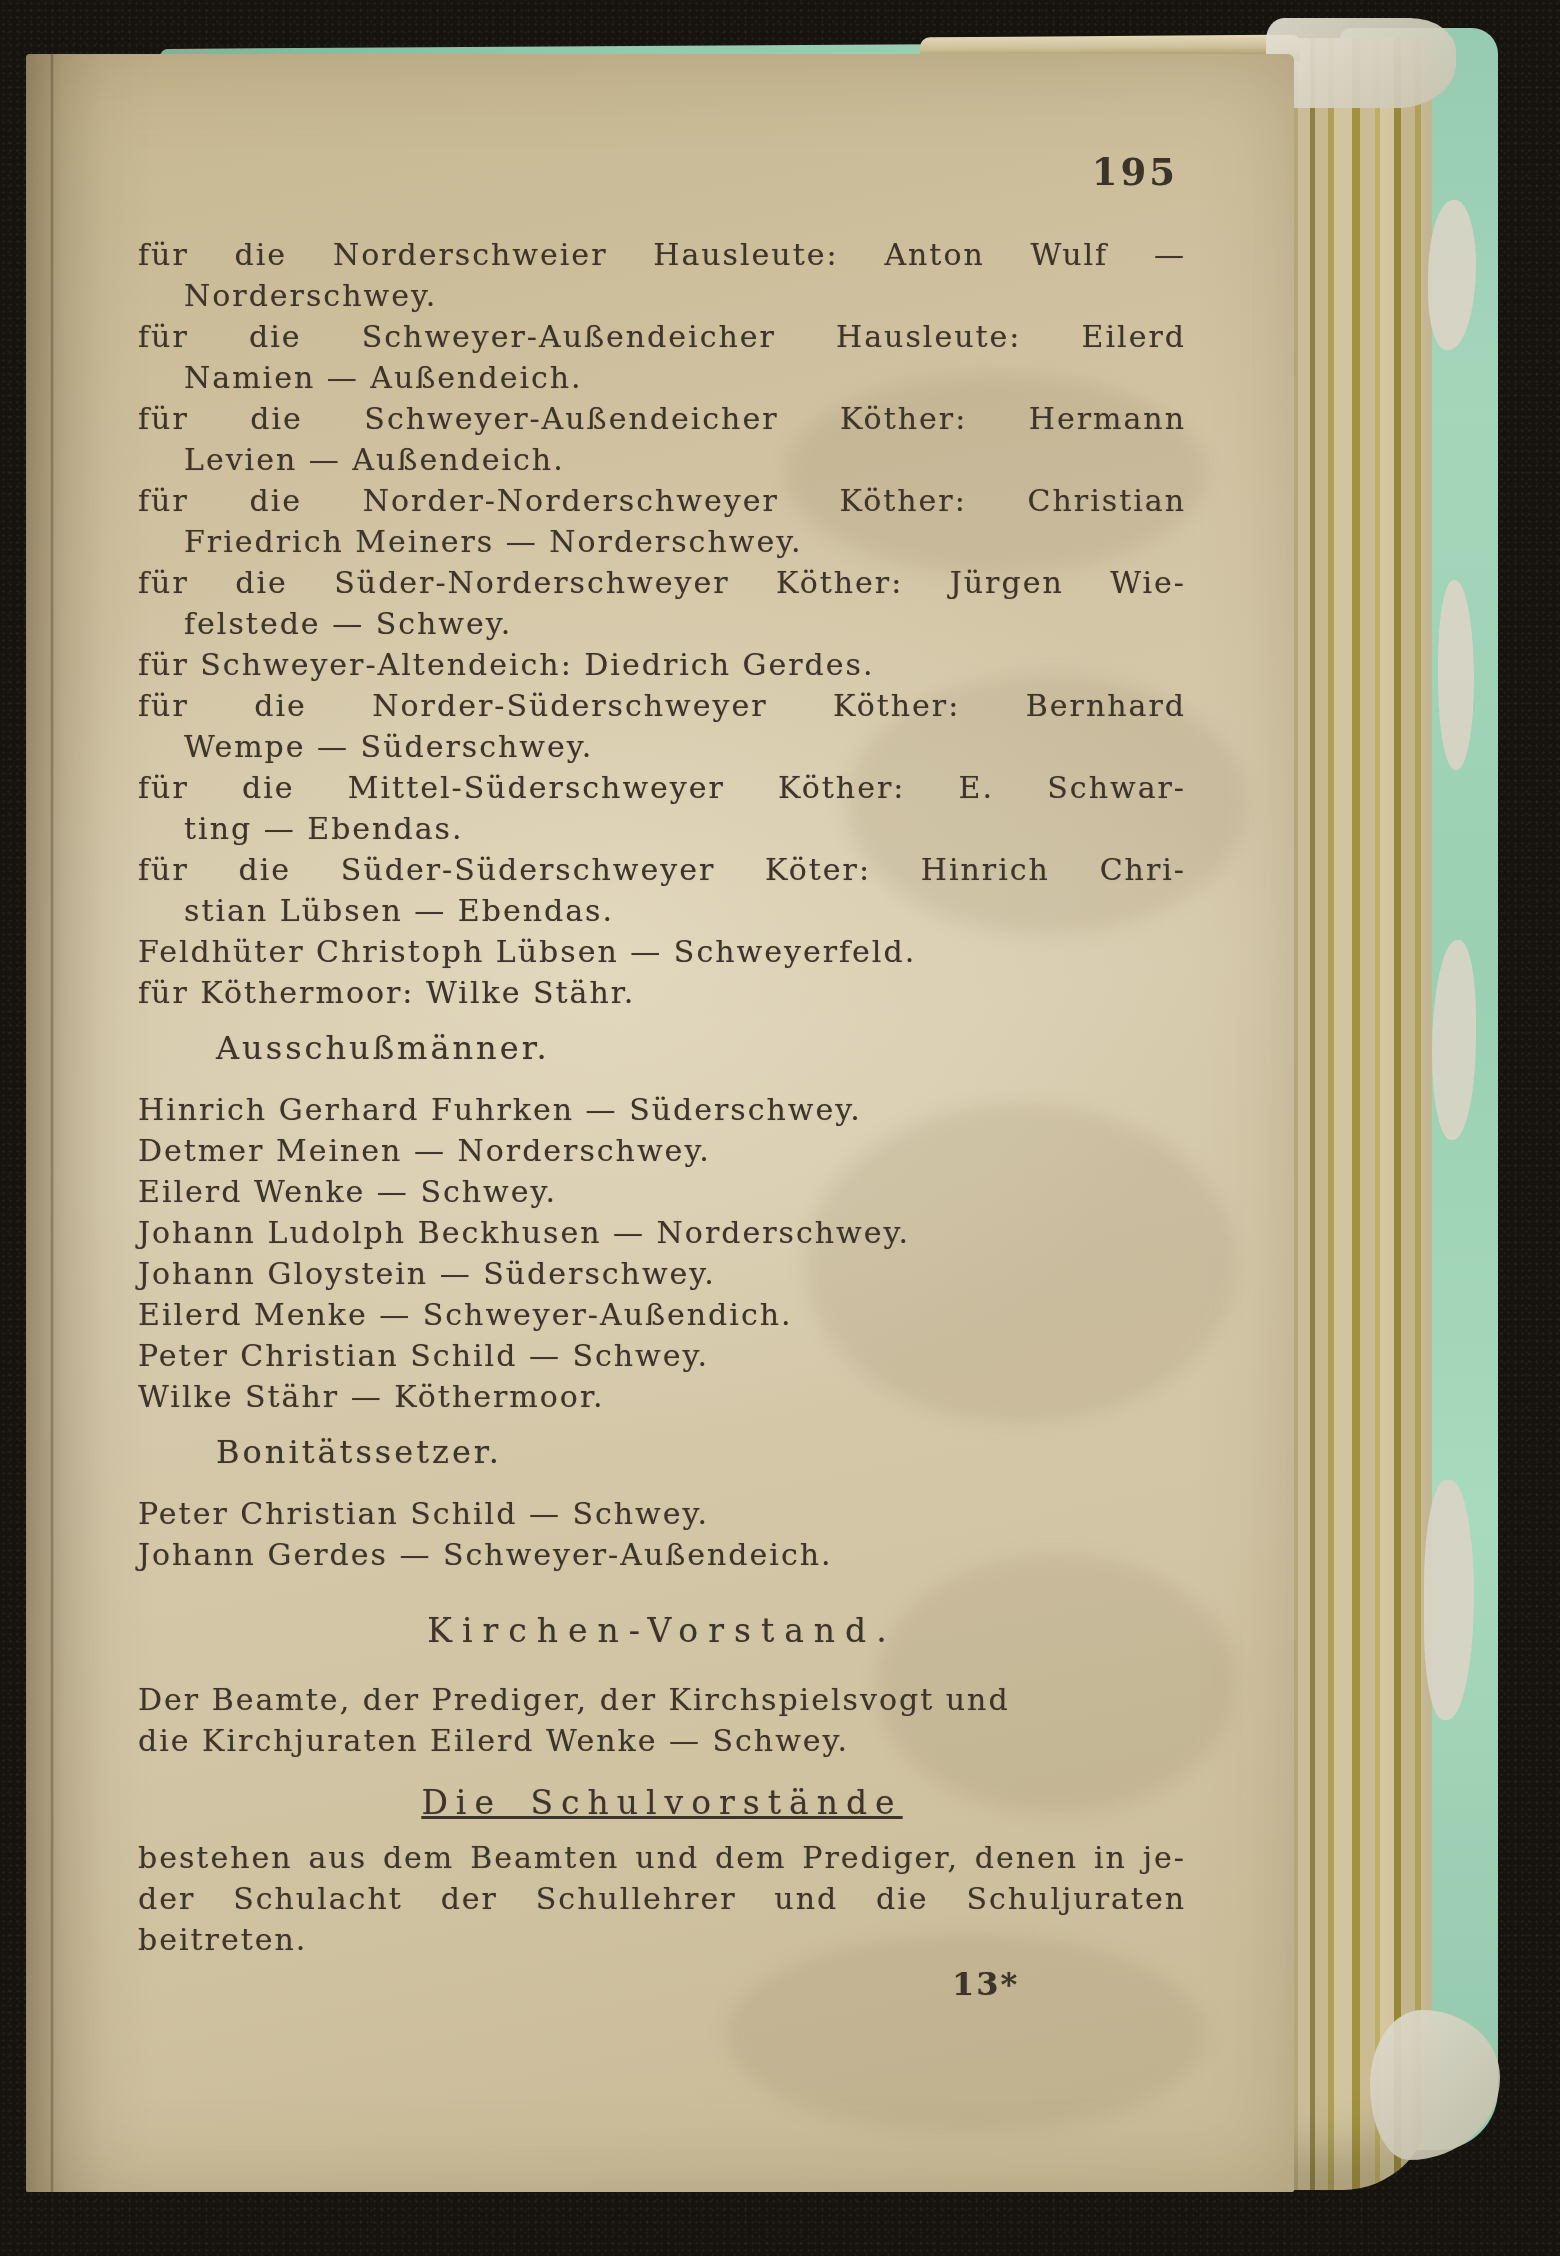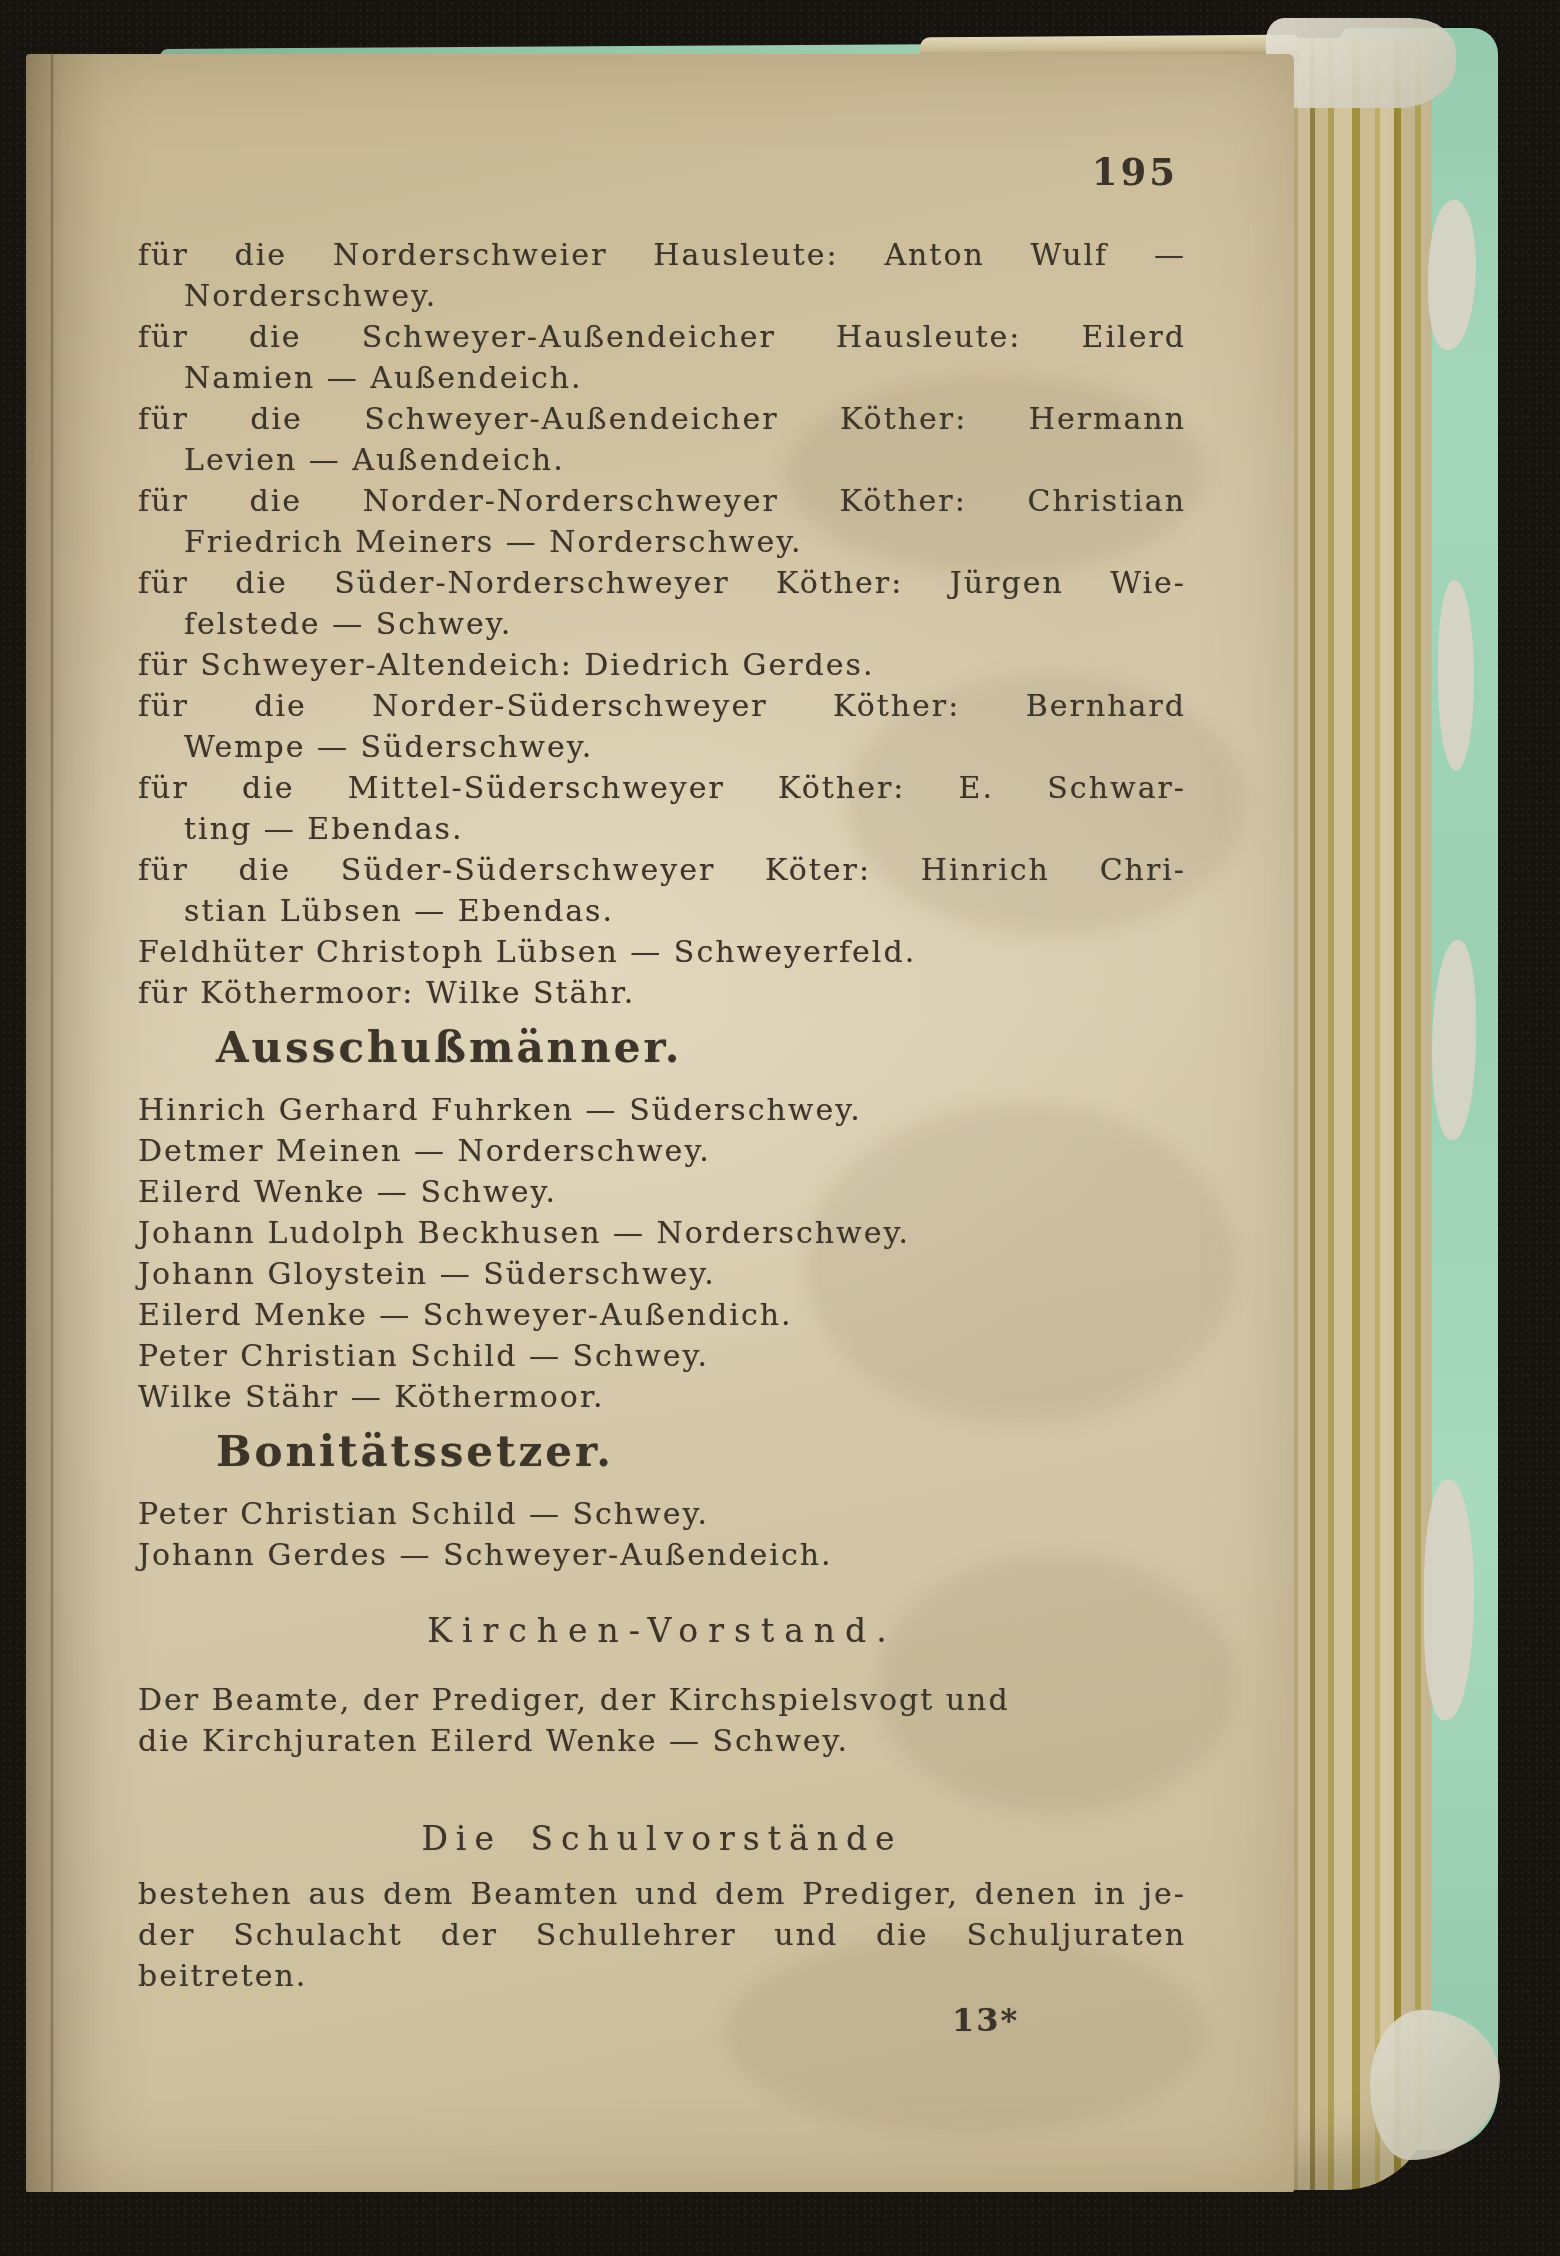--- a/index.html
+++ b/index.html
@@ -80,28 +80,28 @@
   }
   .text-block{
     position:absolute;left:112px;top:180px;width:1048px;color:#3d342a;
     text-shadow:0 0 1px rgba(61,50,38,0.35);
   }
   .ln{font-size:30px;line-height:41px;letter-spacing:2px;white-space:nowrap;}
   .ln.j{white-space:normal;text-align:justify;text-align-last:justify;}
   .ln.cont{padding-left:46px;}
   .ln.far{padding-left:300px;}
   .subheading{
-    font-size:42px;line-height:42px;font-weight:bold;letter-spacing:3px;
+    font-size:32px;line-height:42px;font-weight:normal;letter-spacing:3px;
     padding-left:78px;margin:14px 0 20px;
   }
   .heading-center{
     font-size:33px;line-height:44px;text-align:center;letter-spacing:10px;
     margin:34px 0 26px;
   }
-  .heading-center.sch{margin:56px 0 12px;letter-spacing:8px;word-spacing:10px;}
+  .heading-center.sch{margin:20px 0 12px;letter-spacing:8px;word-spacing:10px;text-decoration:underline;}
   .signature{
     font-size:32px;line-height:44px;font-weight:bold;letter-spacing:2px;
     padding-left:814px;margin-top:2px;
   }
 </style>
 </head>
 <body>
 
 <div class="photo">
   <div class="endpaper"></div>

